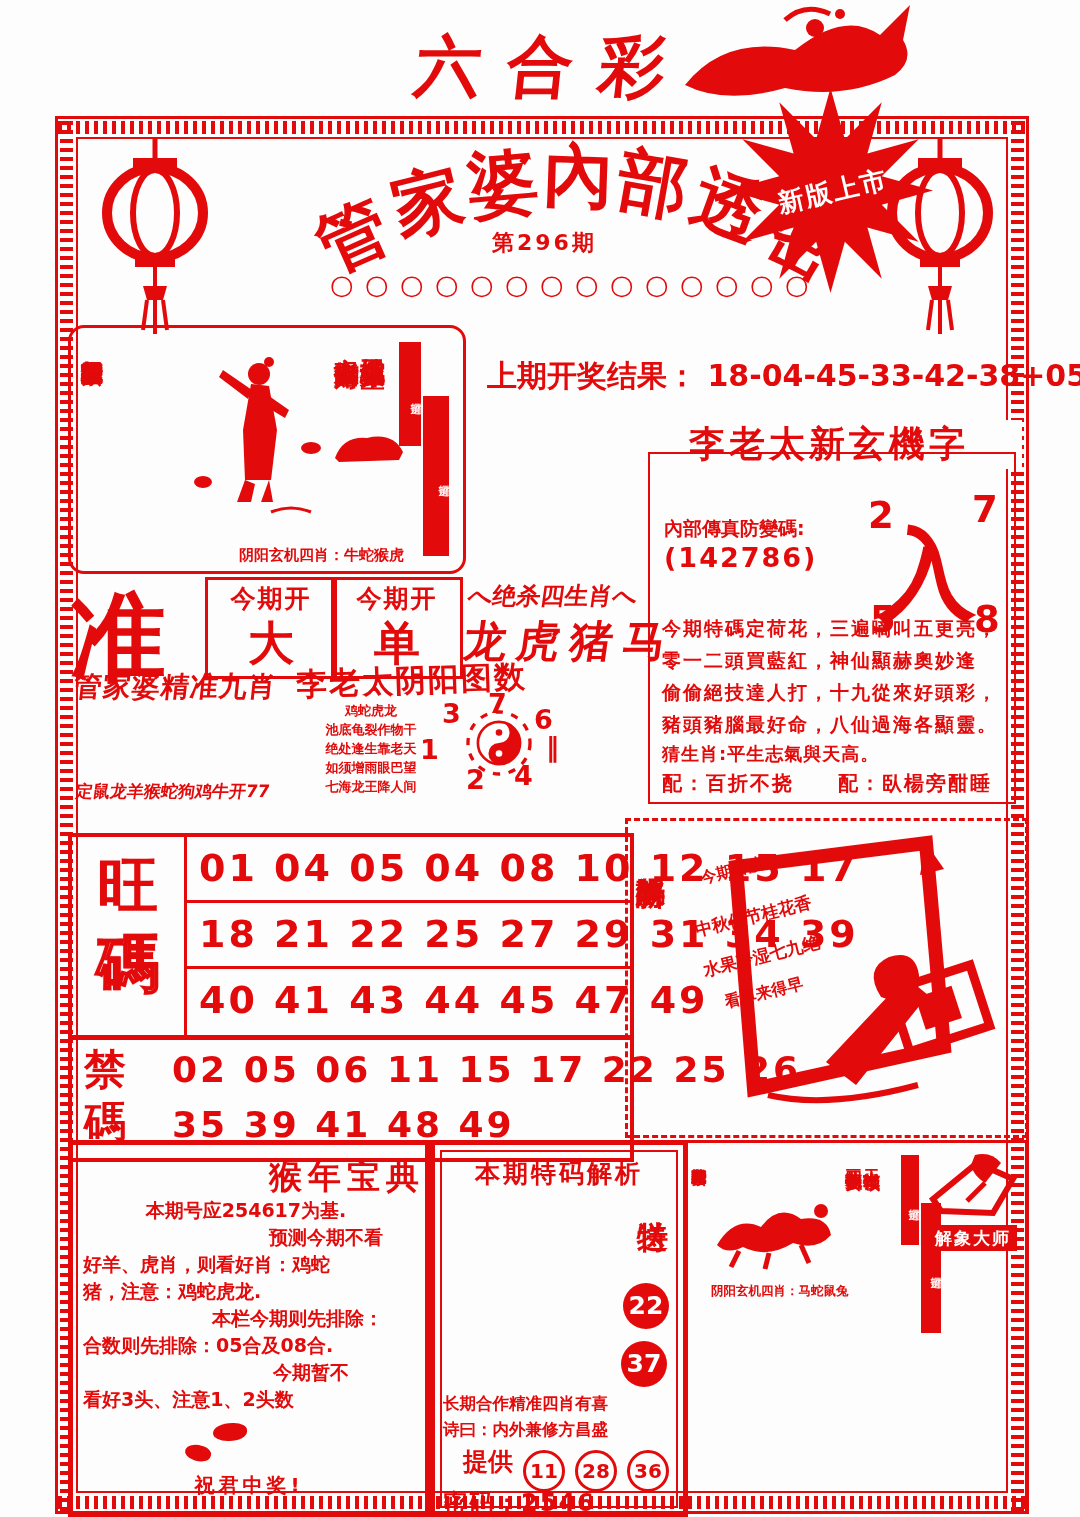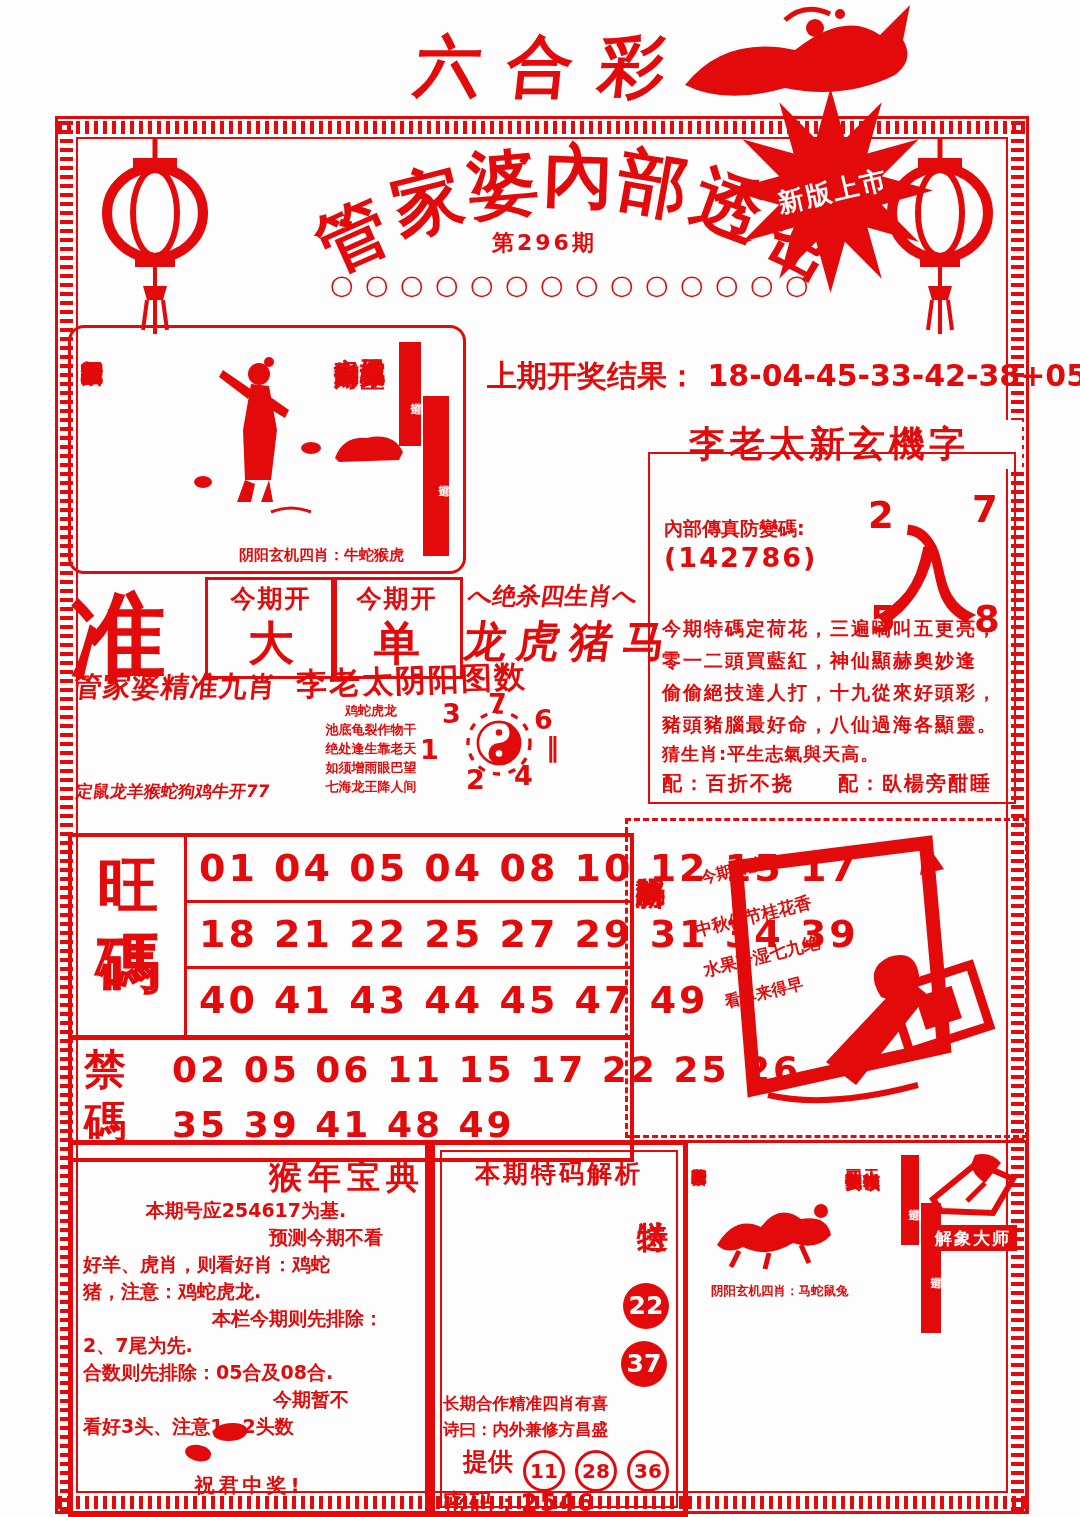--- a/index.html
+++ b/index.html
@@ -320,21 +320,20 @@
   </div>
 
   <div class="abs monkey-box">
     <div class="abs monkey-title">猴年宝典</div>
     <div class="abs monkey-lines">
       <div class="al-c">本期号应254617为基.</div>
       <div class="al-r">预测今期不看</div>
       <div class="al-l">好羊、虎肖，则看好肖：鸡蛇</div>
       <div class="al-l">猪，注意：鸡蛇虎龙.</div>
       <div class="al-r">本栏今期则先排除：</div>
-      <div class="al-l">2、7尾为先.</div>
       <div class="al-l">合数则先排除：05合及08合.</div>
       <div class="al-r" style="padding-right:60px;">今期暂不</div>
       <div class="al-l">看好3头、注意1、2头数</div>
     </div>
     <div class="blot" style="left:140px;top:278px;width:34px;height:18px;"></div>
     <div class="blot" style="left:112px;top:300px;width:26px;height:16px;transform:rotate(18deg);"></div>
     <div class="abs monkey-footer">祝君中奖!</div>
   </div>
 
   <div class="abs tema-box">

